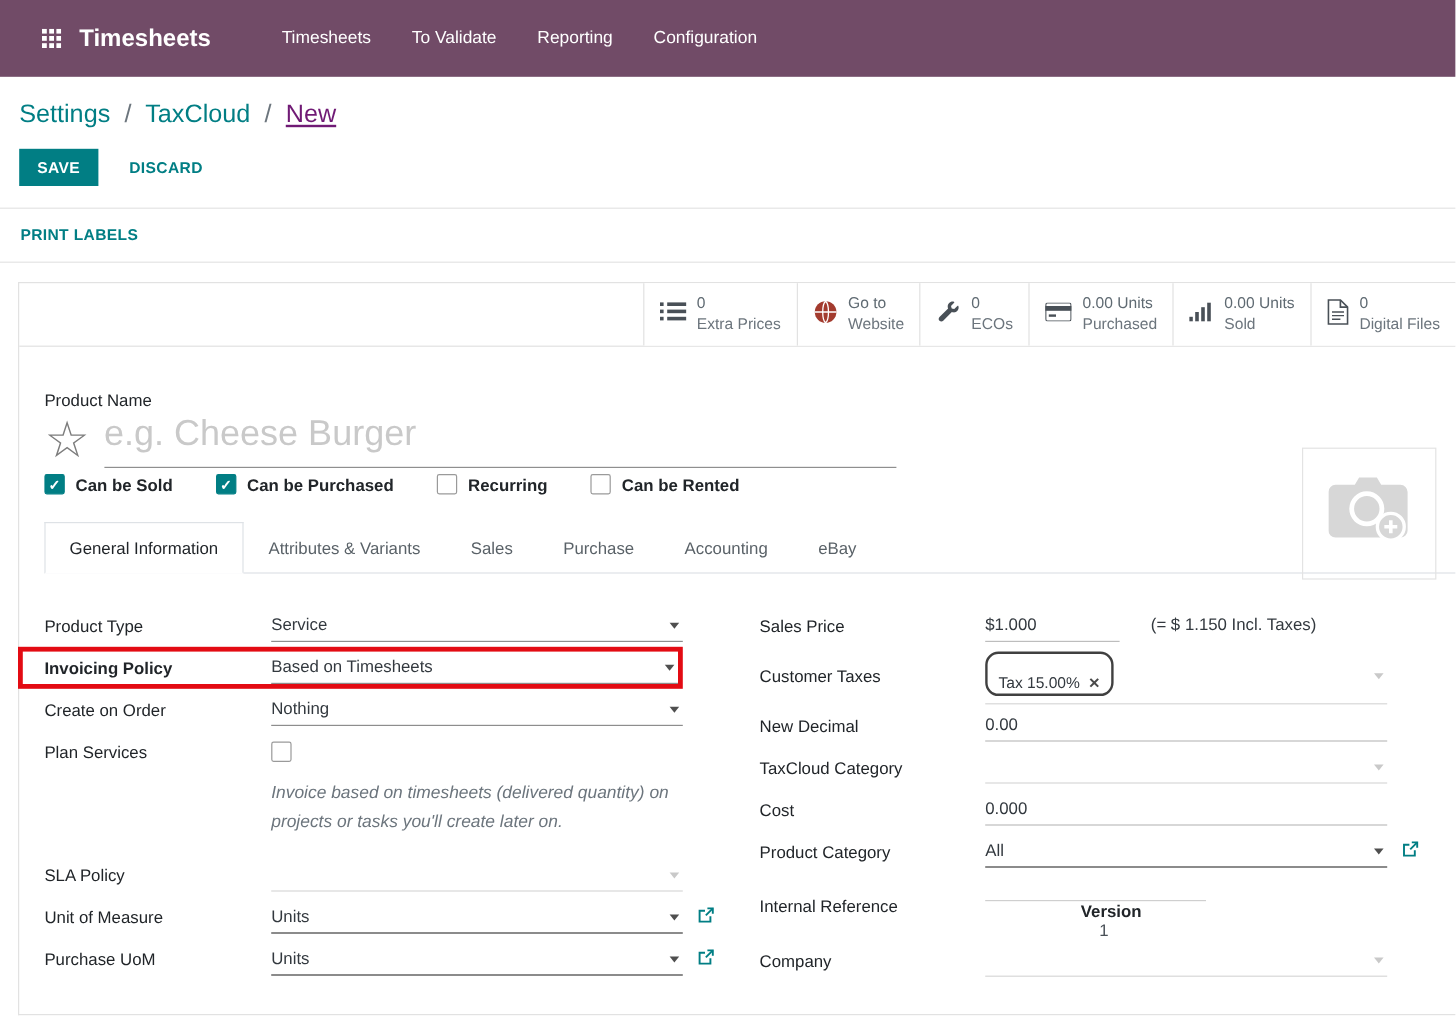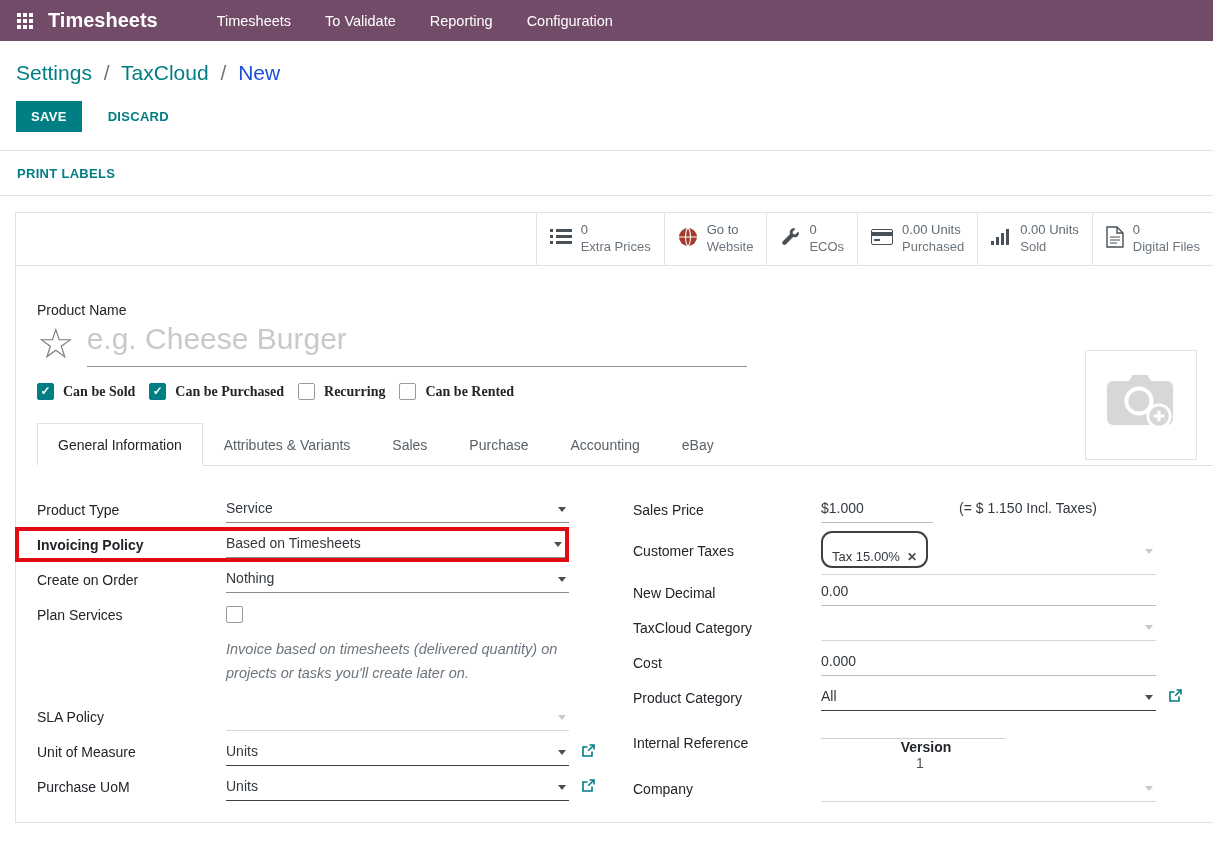--- a/index.html
+++ b/index.html
@@ -1,31 +1,31 @@
 <!DOCTYPE html>
 <html><head>
 <meta charset="utf-8">
 <style>
   * { margin:0; padding:0; box-sizing:border-box; }
   html,body { width:1213px; height:851px; overflow:hidden; background:#fff;
     font-family:"Liberation Sans", sans-serif; color:#212529; }
 
   
-  .topbar { height:41px; background:#714B67; display:flex; align-items:center; padding:0 17px; }
+  .topbar { height:64px; background:#714B67; display:flex; align-items:center; padding:0 35px; }
   .apps-btn { display:flex; align-items:center; cursor:pointer; margin-right:15px; }
   .app-title { color:#fff; font-size:20px; font-weight:bold; margin-right:42px; }
   .topnav { display:flex; align-items:center; height:100%; }
   .topnav .nav-item { color:#fff; font-size:14.5px; padding:0 17px; height:100%;
     display:flex; align-items:center; cursor:pointer; }
 
   
   .breadcrumb { padding:20px 16px 12px; font-size:21px; }
   .breadcrumb .bc-link { color:#017E84; cursor:pointer; }
   .breadcrumb .bc-sep { color:#6c757d; padding:0 6px; }
-  .breadcrumb .bc-current { color:#1d4ed8; }
+  .breadcrumb .bc-current { color:#701a75;text-decoration:underline; }
 
   
   .action-bar { padding:4px 16px 18px; display:flex; align-items:center; }
   .btn-save { background:#017E84; color:#fff; border:none; font-size:13px; font-weight:bold;
     padding:8px 15px; letter-spacing:.3px; cursor:pointer; font-family:inherit; }
   .btn-discard { background:none; border:none; color:#017E84; font-size:13px; font-weight:bold;
     margin-left:26px; letter-spacing:.3px; cursor:pointer; font-family:inherit; }
 
   .print-bar { border-top:1px solid #e4e4e4; border-bottom:1px solid #e4e4e4; padding:13px 17px; }
   .btn-print { background:none; border:none; color:#017E84; font-size:13px; font-weight:bold;
@@ -46,21 +46,21 @@
   .pname-label { font-size:14px; color:#212529; margin-bottom:2px; }
   .name-row { display:flex; align-items:flex-end; gap:12px; }
   .star { font-size:42px; color:#7d7d7d; line-height:1; cursor:pointer; padding-bottom:2px; }
   .name-input { width:660px; border:none; border-bottom:1px solid #8f8f8f; outline:none;
     font-size:30px; padding:2px 0 10px; font-family:inherit; color:#212529; }
   .name-input::placeholder { color:#c9c9c9; }
 
   .img-box { position:absolute; right:16px; top:84px; width:112px; height:110px;
     border:1px solid #e3e3e3; display:flex; align-items:center; justify-content:center; cursor:pointer; }
 
-  .cbx-row { display:flex; align-items:center; gap:14px; margin-top:16px;font-family:Liberation Serif, serif; }
+  .cbx-row { display:flex; align-items:center; gap:36px; margin-top:5px; }
   .cbx-item { display:flex; align-items:center; gap:9px; cursor:pointer; }
   .cb { width:17px; height:17px; border:1px solid #9a9a9a; border-radius:2px; background:#fff;
     display:inline-flex; align-items:center; justify-content:center; flex:0 0 auto; }
   .cb.checked { background:#017E84; border-color:#017E84; }
   .cb.checked::after { content:"✓"; color:#fff; font-size:12px; font-weight:bold; }
   .cbx-item .cbl { font-size:14px; font-weight:bold; color:#212529; }
 
   
   .tabs { display:flex; margin-top:23px; border-bottom:1px solid #dee2e6; padding-left:0; }
   .tab { font-size:14px; color:#5a6268; padding:13px 20px 12px; cursor:pointer;

